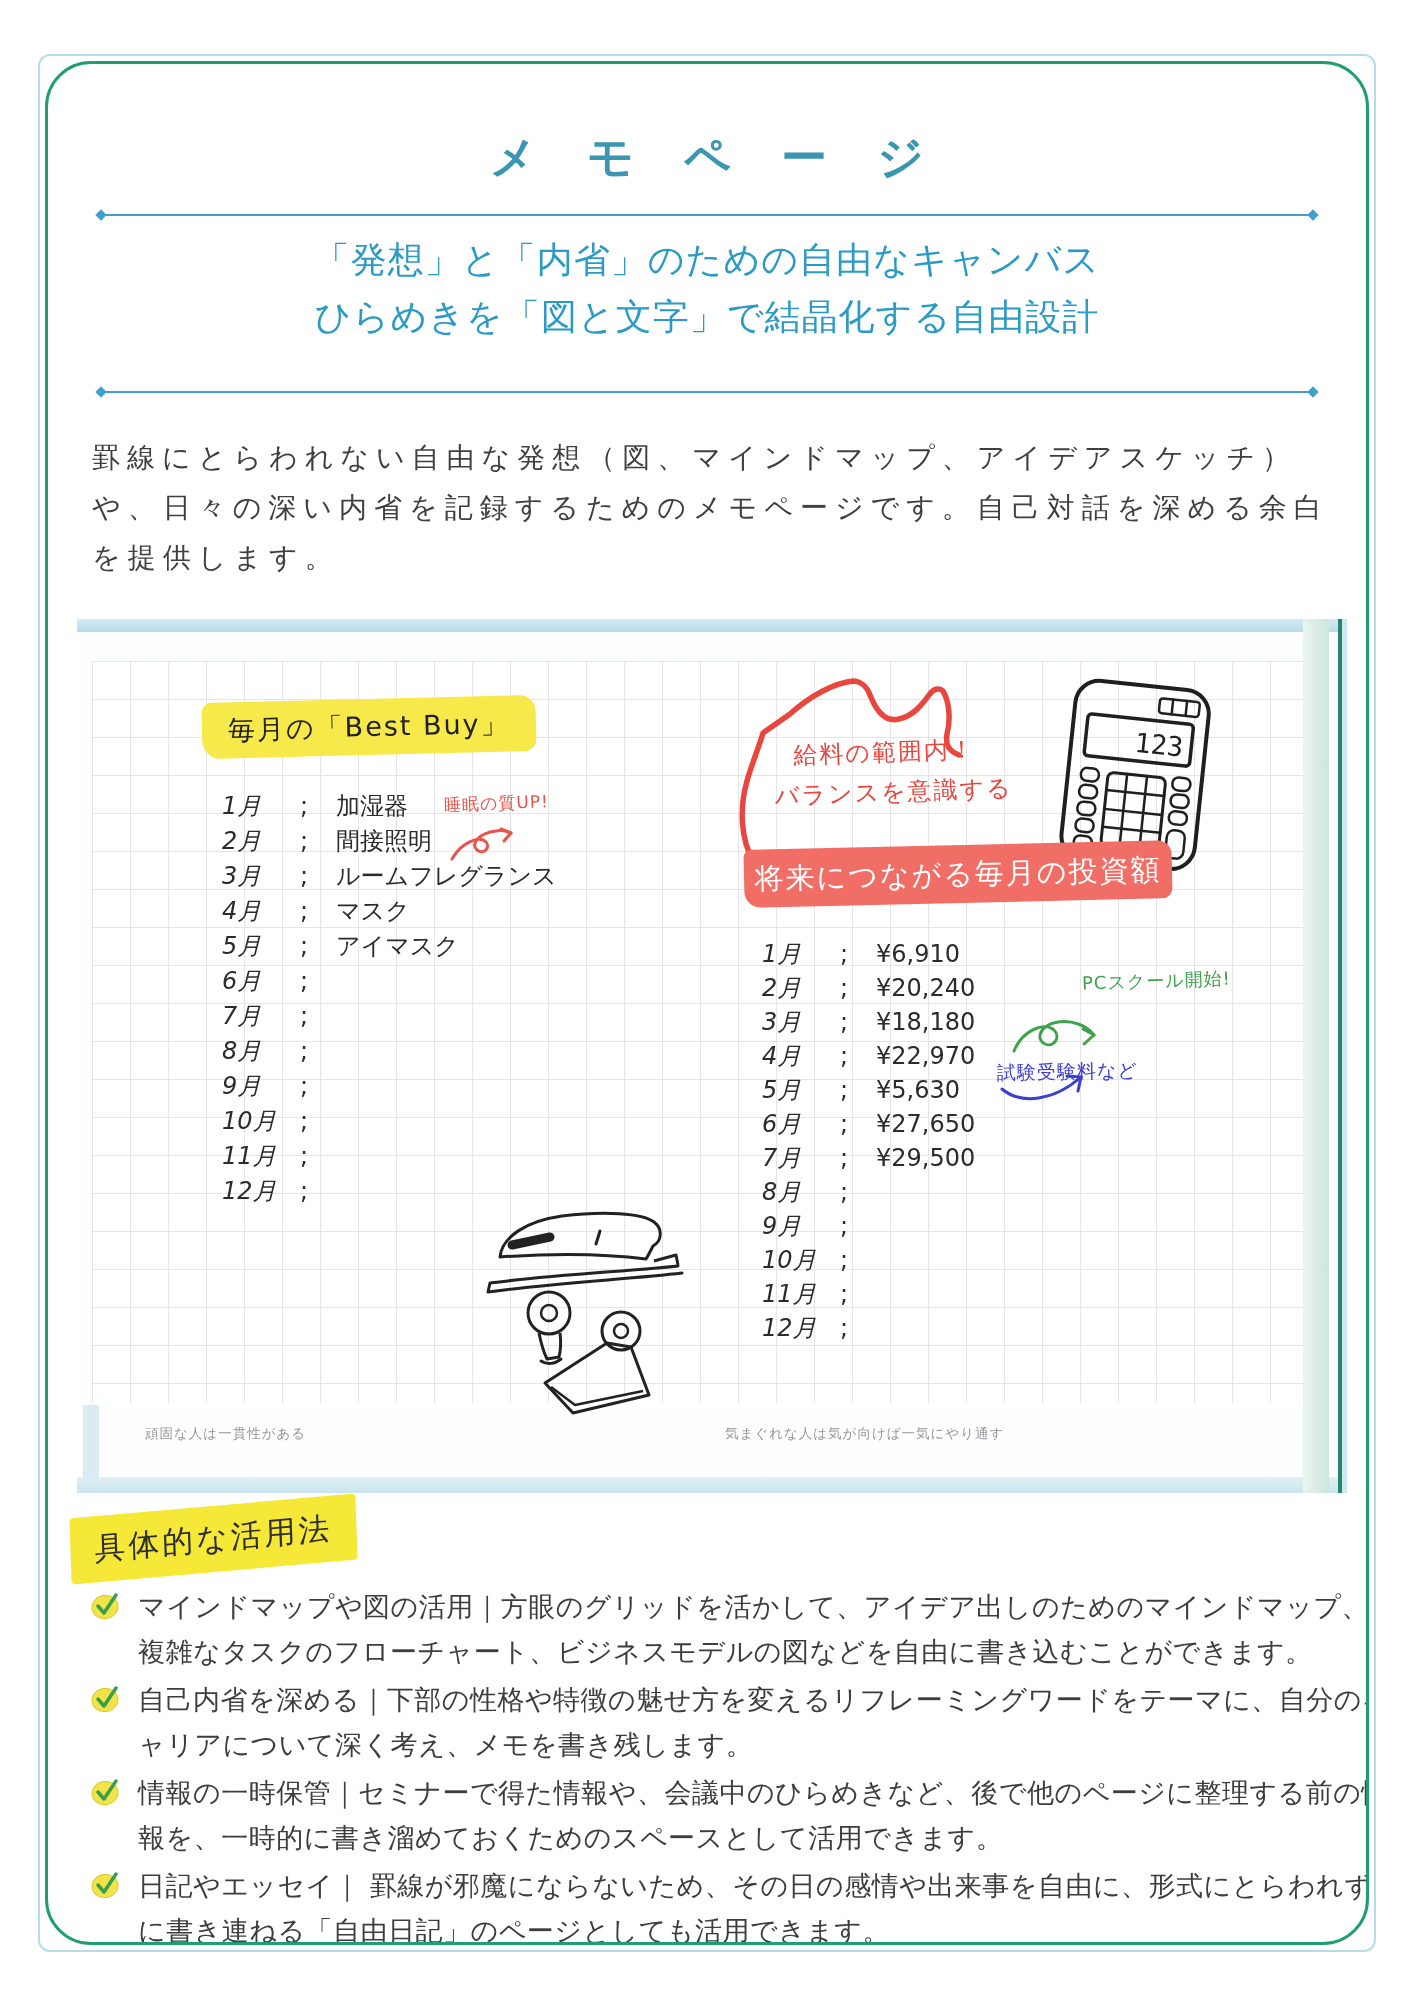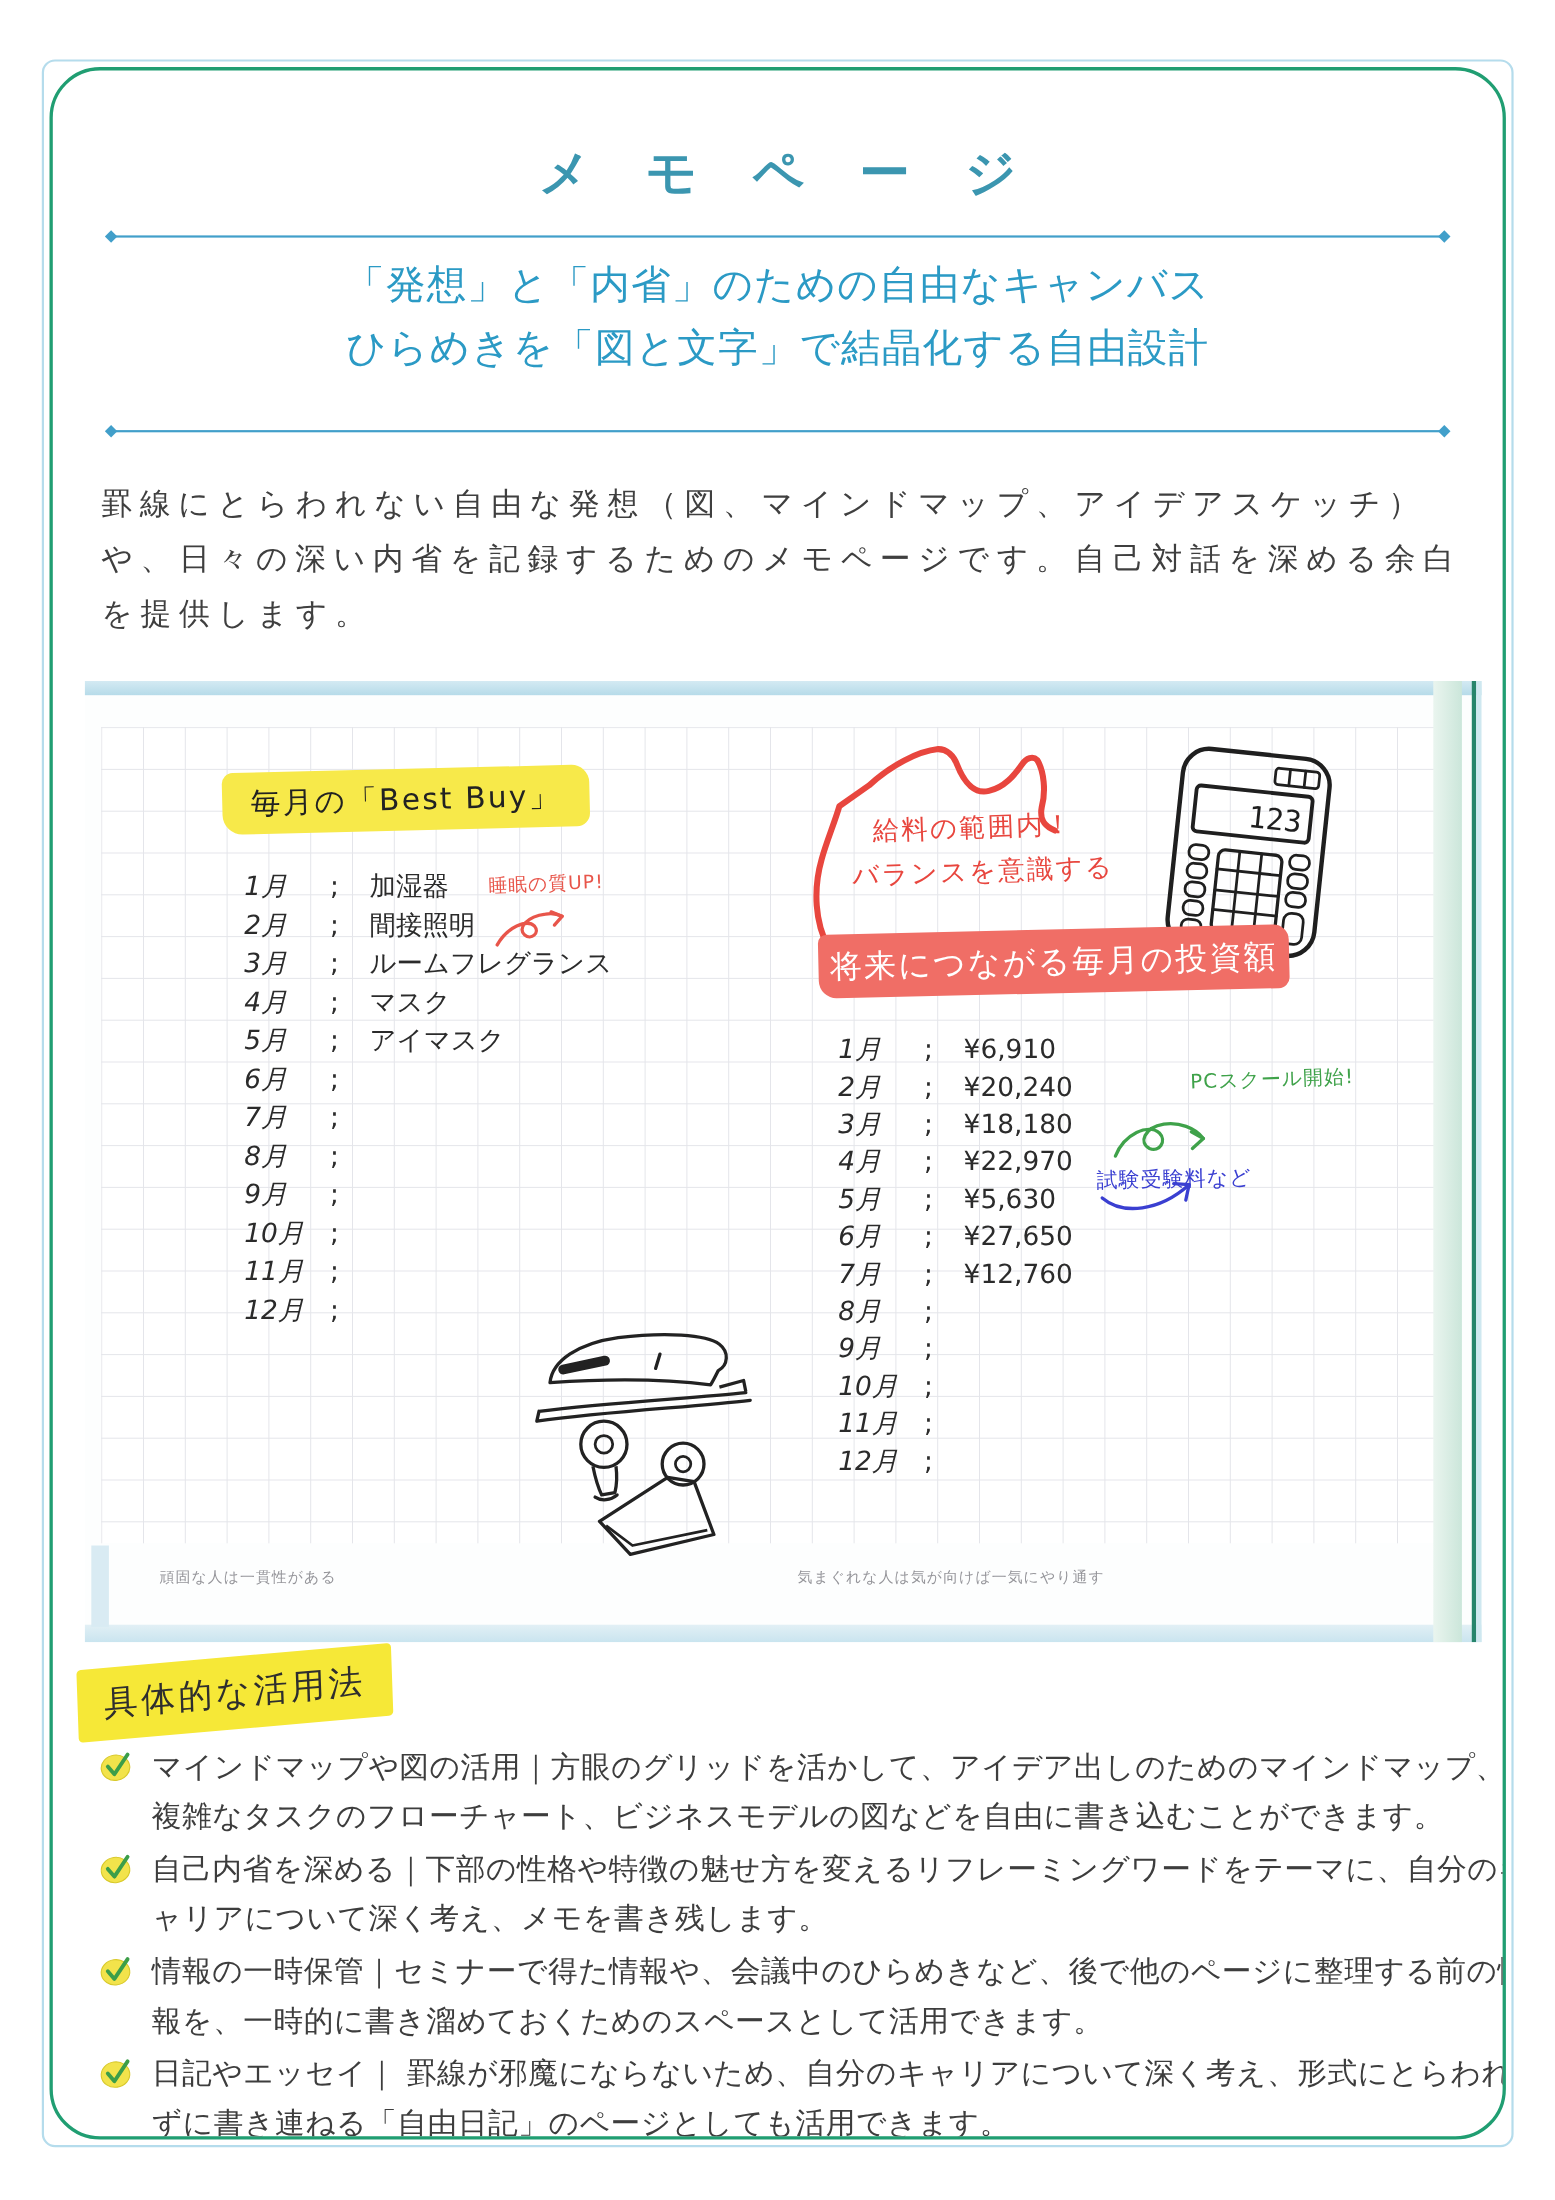--- a/index.html
+++ b/index.html
@@ -261,21 +261,21 @@
             <span>¥5,630</span>
           </div>
       <div class="m-row">
             <span class="m-month">6月</span>
             <span class="m-sep">;</span>
             <span>¥27,650</span>
           </div>
       <div class="m-row">
             <span class="m-month">7月</span>
             <span class="m-sep">;</span>
-            <span>¥12,760</span>
+            <span>¥29,500</span>
           </div>
       <div class="m-row">
             <span class="m-month">8月</span>
             <span class="m-sep">;</span>
             <span></span>
           </div>
       <div class="m-row">
             <span class="m-month">9月</span>
             <span class="m-sep">;</span>
             <span></span>
@@ -357,18 +357,18 @@
         <ellipse cx="15" cy="18" rx="13" ry="11.5" fill="#f2e34b" stroke="#d8c92a" stroke-width="1" transform="rotate(-8 15 18)"></ellipse>
         <path d="M 8 17 L 14 24 L 26 6" stroke="#3c9e49" stroke-width="3.5" fill="none" stroke-linecap="round" stroke-linejoin="round"></path>
       </svg>
       <span>情報の一時保管｜セミナーで得た情報や、会議中のひらめきなど、後で他のページに整理する前の情報を、一時的に書き溜めておくためのスペースとして活用できます。</span>
     </li>
     <li>
       <svg class="check-icon" viewBox="0 0 32 32">
         <ellipse cx="15" cy="18" rx="13" ry="11.5" fill="#f2e34b" stroke="#d8c92a" stroke-width="1" transform="rotate(-8 15 18)"></ellipse>
         <path d="M 8 17 L 14 24 L 26 6" stroke="#3c9e49" stroke-width="3.5" fill="none" stroke-linecap="round" stroke-linejoin="round"></path>
       </svg>
-      <span>日記やエッセイ｜ 罫線が邪魔にならないため、自分のキャリアについて深く考え、形式にとらわれずに書き連ねる「自由日記」のページとしても活用できます。</span>
+      <span>日記やエッセイ｜ 罫線が邪魔にならないため、その日の感情や出来事を自由に、形式にとらわれずに書き連ねる「自由日記」のページとしても活用できます。</span>
     </li>
   </ul>
 
 </div>
 </div>
 
 </body></html>

